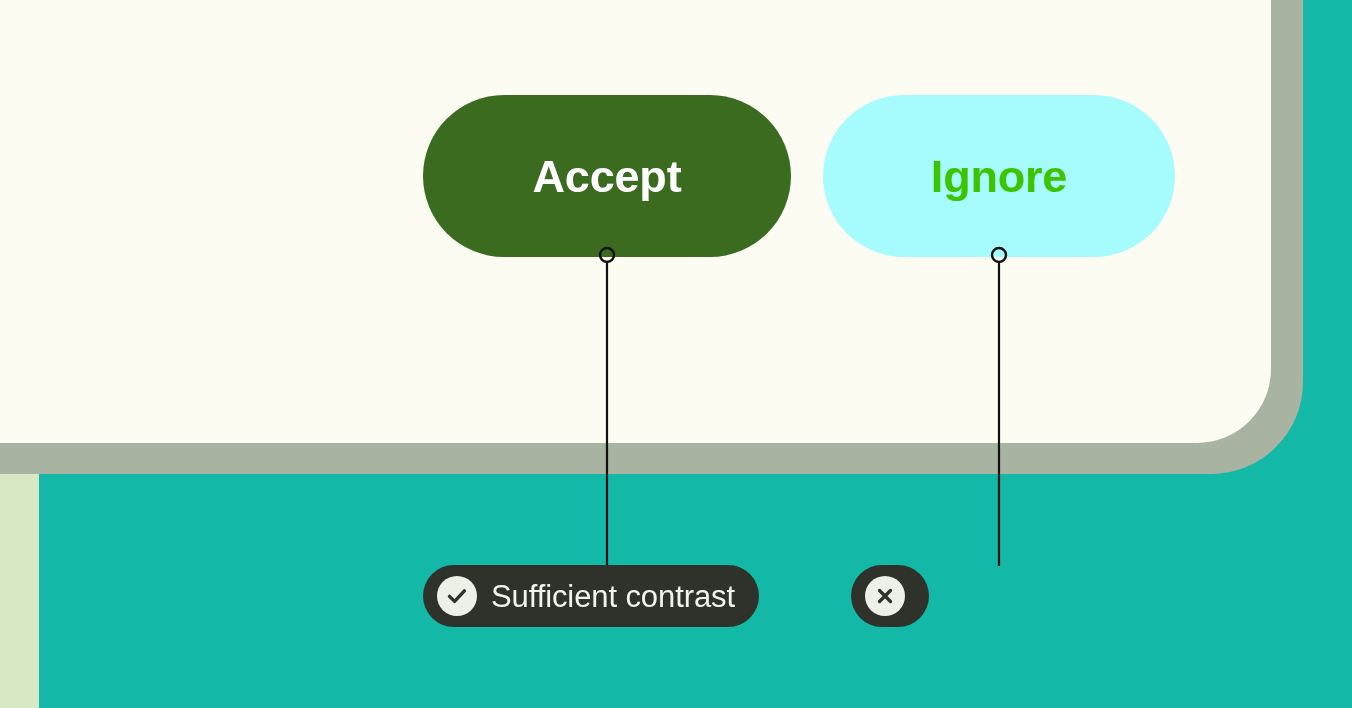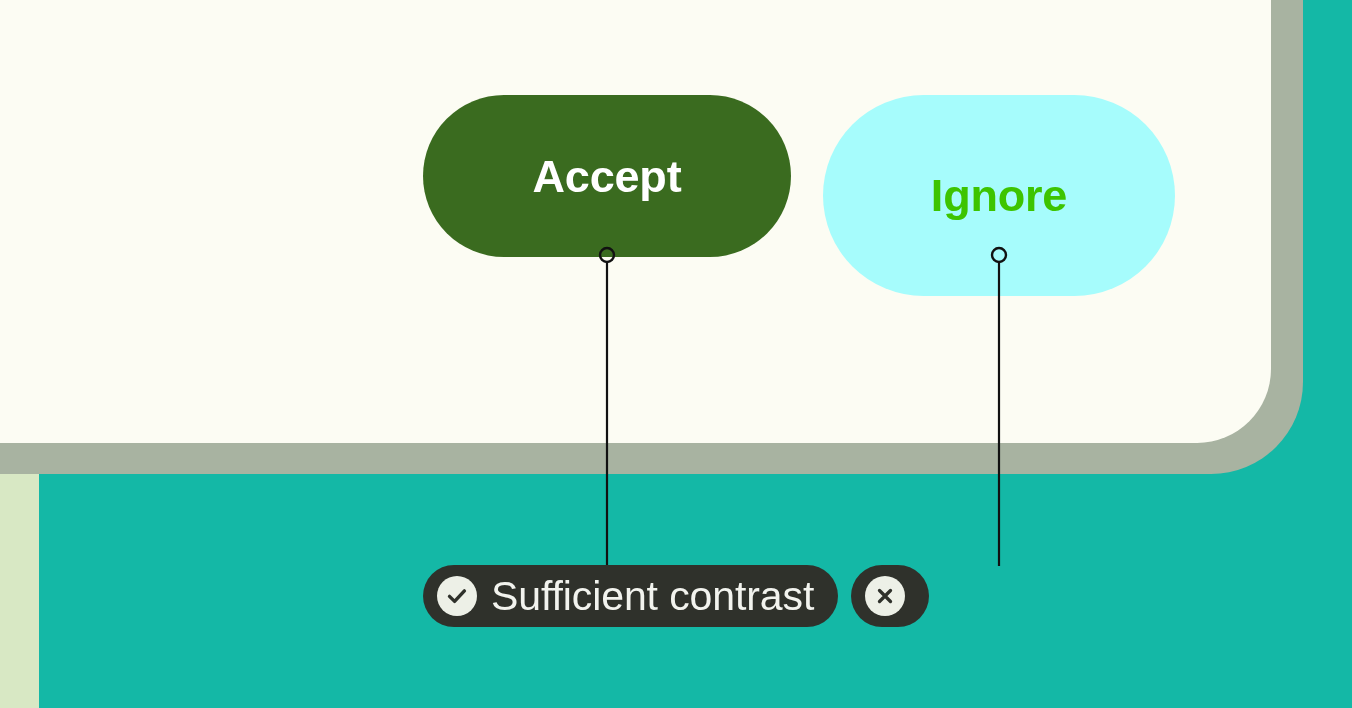--- a/index.html
+++ b/index.html
@@ -68,21 +68,21 @@
     top: 95px;
     width: 368px;
     height: 162px;
     background: #3a6b1f;
     color: #ffffff;
   }
   .btn-ignore {
     left: 784px;
     top: 95px;
     width: 352px;
-    height: 201px;
+    height: 162px;
     background: #a6fcfc;
     color: #3dc400;
   }
 
   
   .callout {
     position: absolute;
     top: 0;
     left: 0;
     width: 1352px;
@@ -109,21 +109,21 @@
     width: 40px;
     height: 40px;
     flex: 0 0 40px;
     border-radius: 50%;
     background: #edf0e7;
     display: flex;
     align-items: center;
     justify-content: center;
   }
   .annotation-label {
-    font-size: 41px;
+    font-size: 31px;
     font-weight: 400;
     color: #f2f3ee;
     letter-spacing: -0.1px;
     white-space: nowrap;
     line-height: 1;
   }
 </style>
 </head>
 <body>
 

